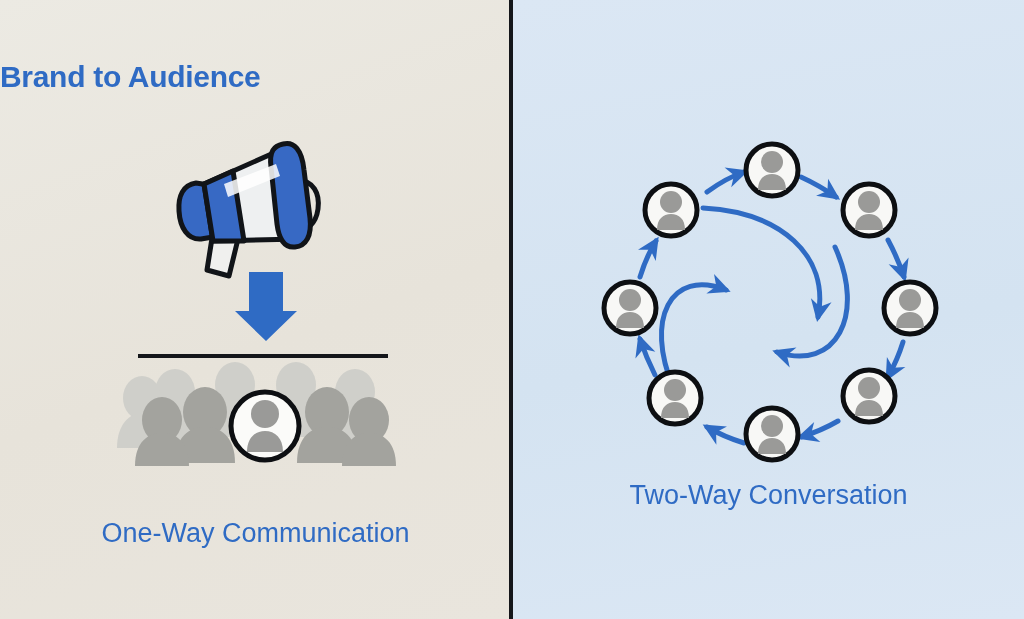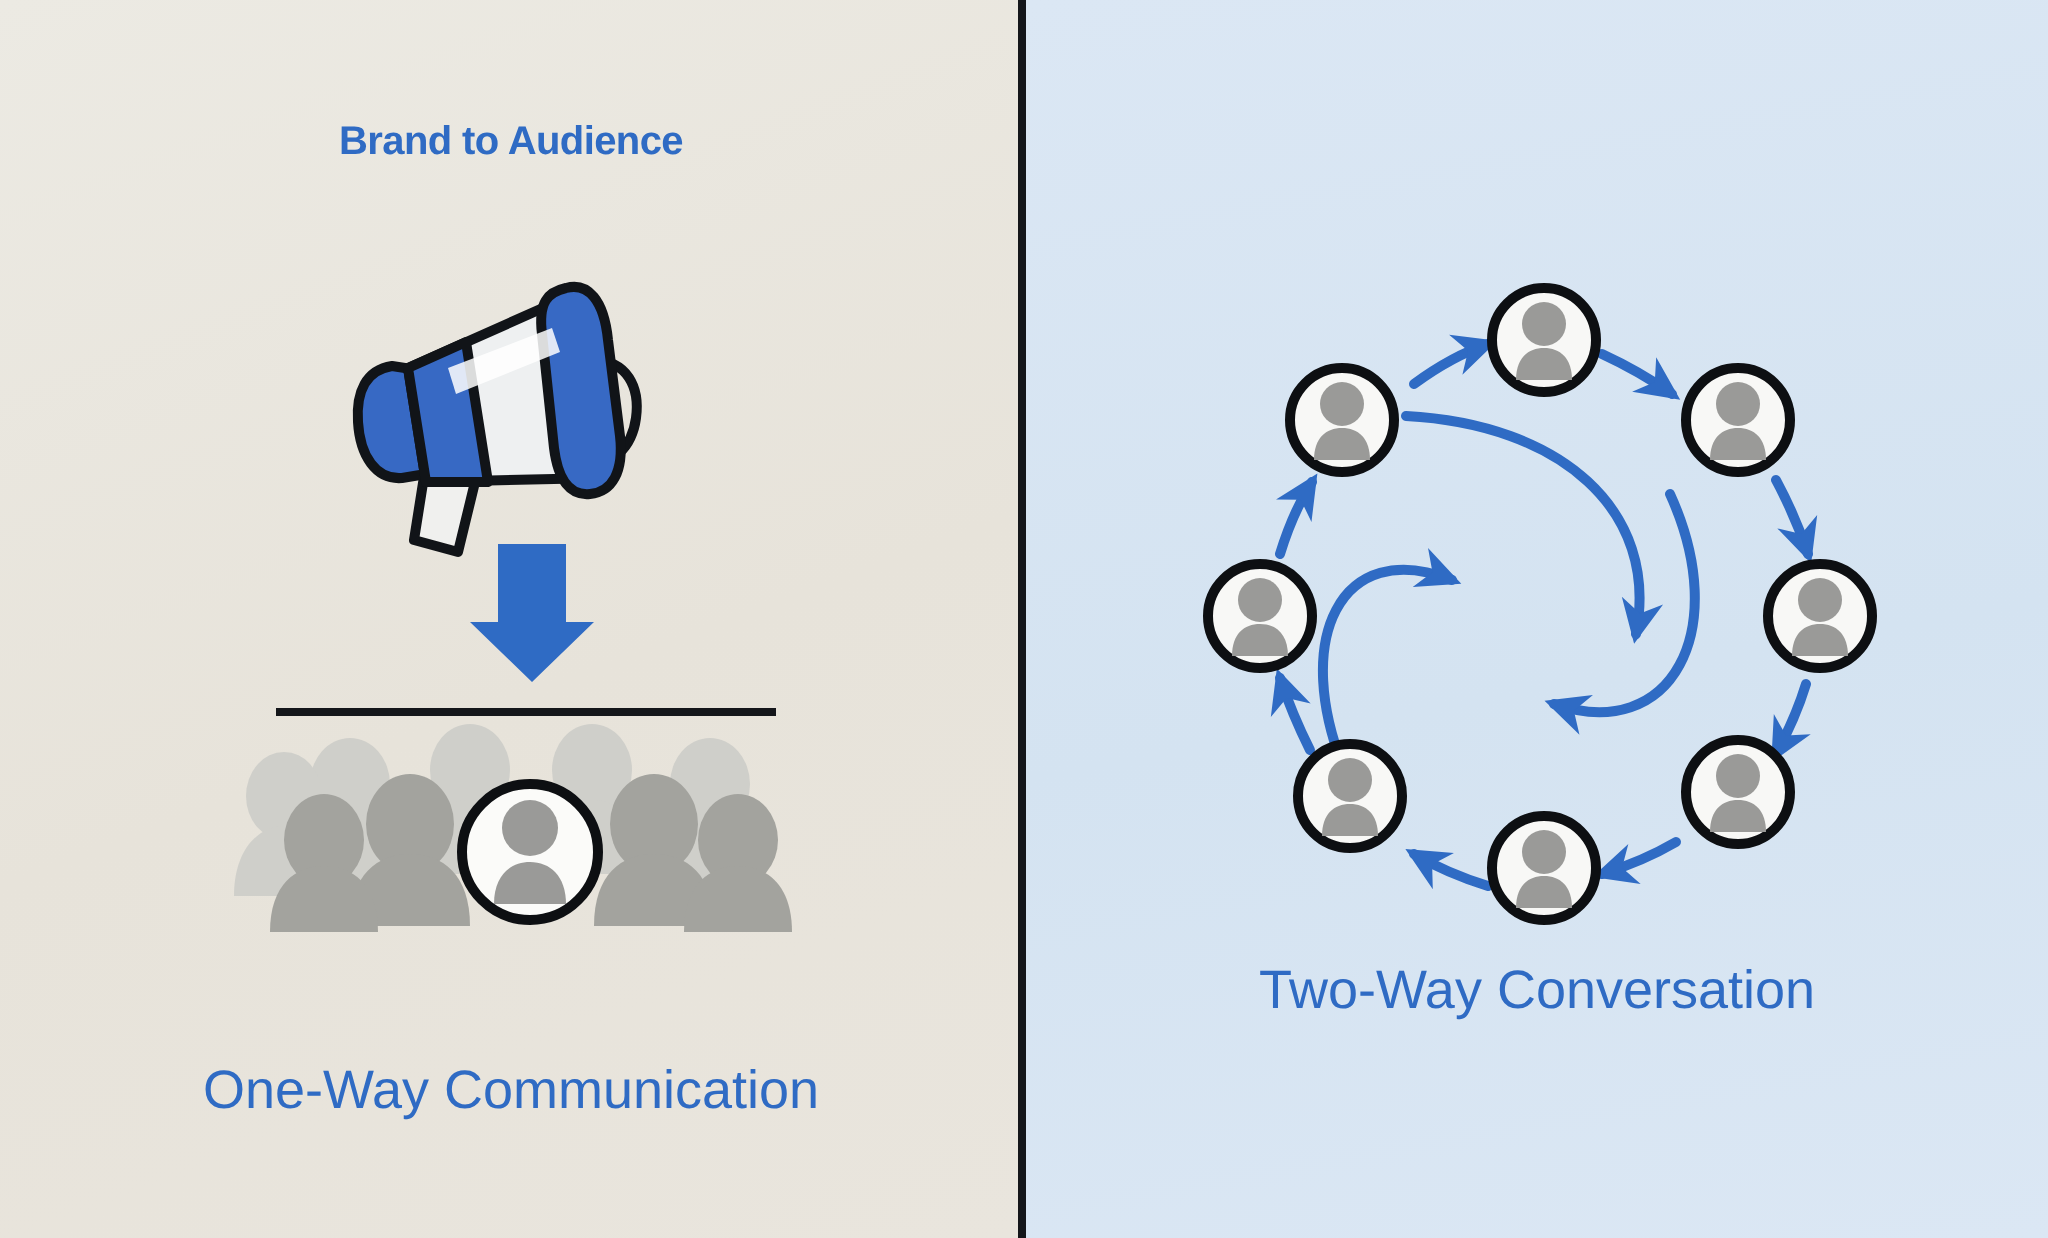--- a/index.html
+++ b/index.html
@@ -33,43 +33,42 @@
     position: absolute;
     left: 509px;
     top: 0;
     width: 4px;
     height: 619px;
     background: #14161a;
   }
   .panel-title {
     position: absolute;
     width: 100%;
-    text-align: center;
     font-weight: bold;
-    font-size: 20px;
+    font-size: 30px;
     letter-spacing: -0.3px;
     white-space: nowrap;
   }
   #title-left {
     top: 60px;
     color: #2f6bc4;
   }
   #title-right {
     top: 60px;
     color: #121417;
   }
   .panel-caption {
     position: absolute;
     width: 100%;
     text-align: center;
     font-size: 27px;
     color: #2f6bc4;
     white-space: nowrap;
   }
-  #caption-left { top: 530px; }
+  #caption-left { top: 518px; }
   #caption-right { top: 480px; }
 
   .svg-layer {
     position: absolute;
     left: 0;
     top: 0;
   }
 </style>
 </head>
 <body>

